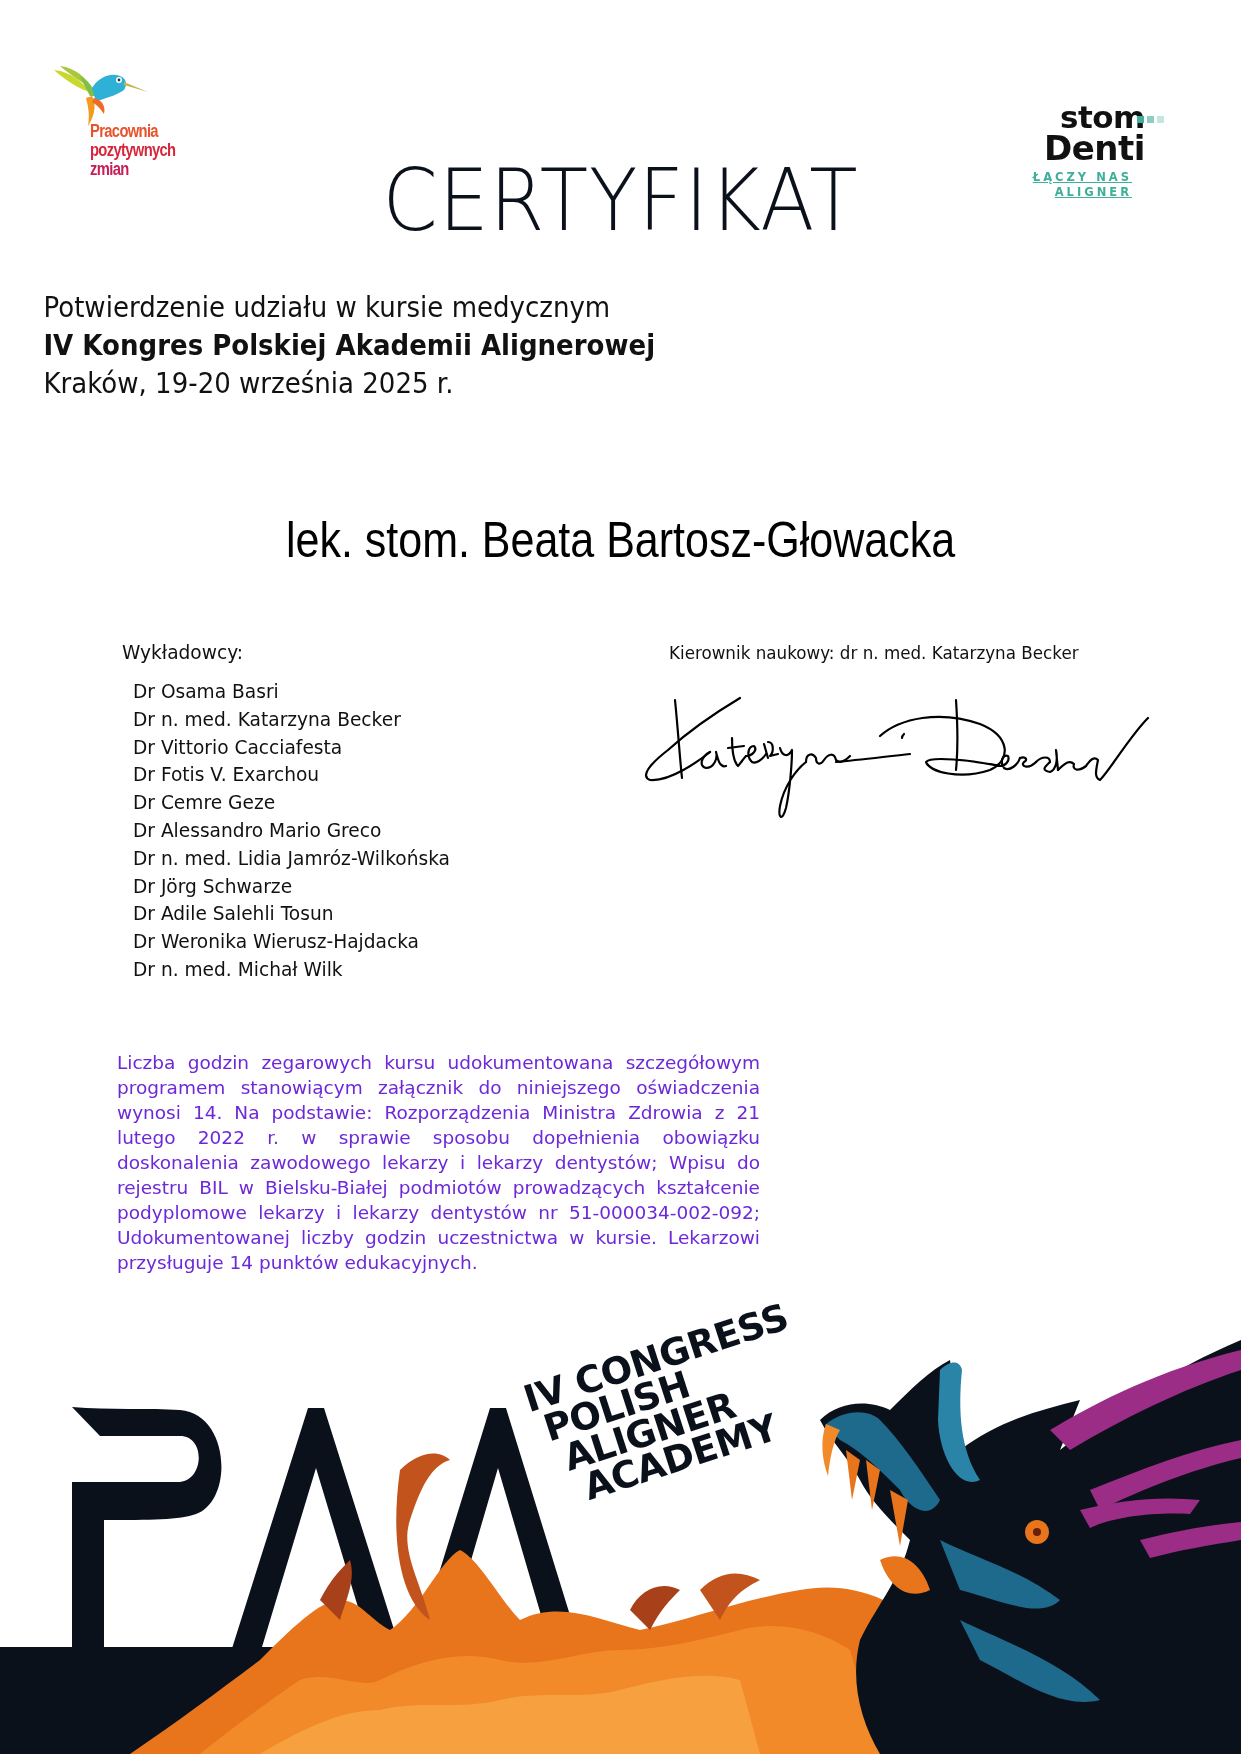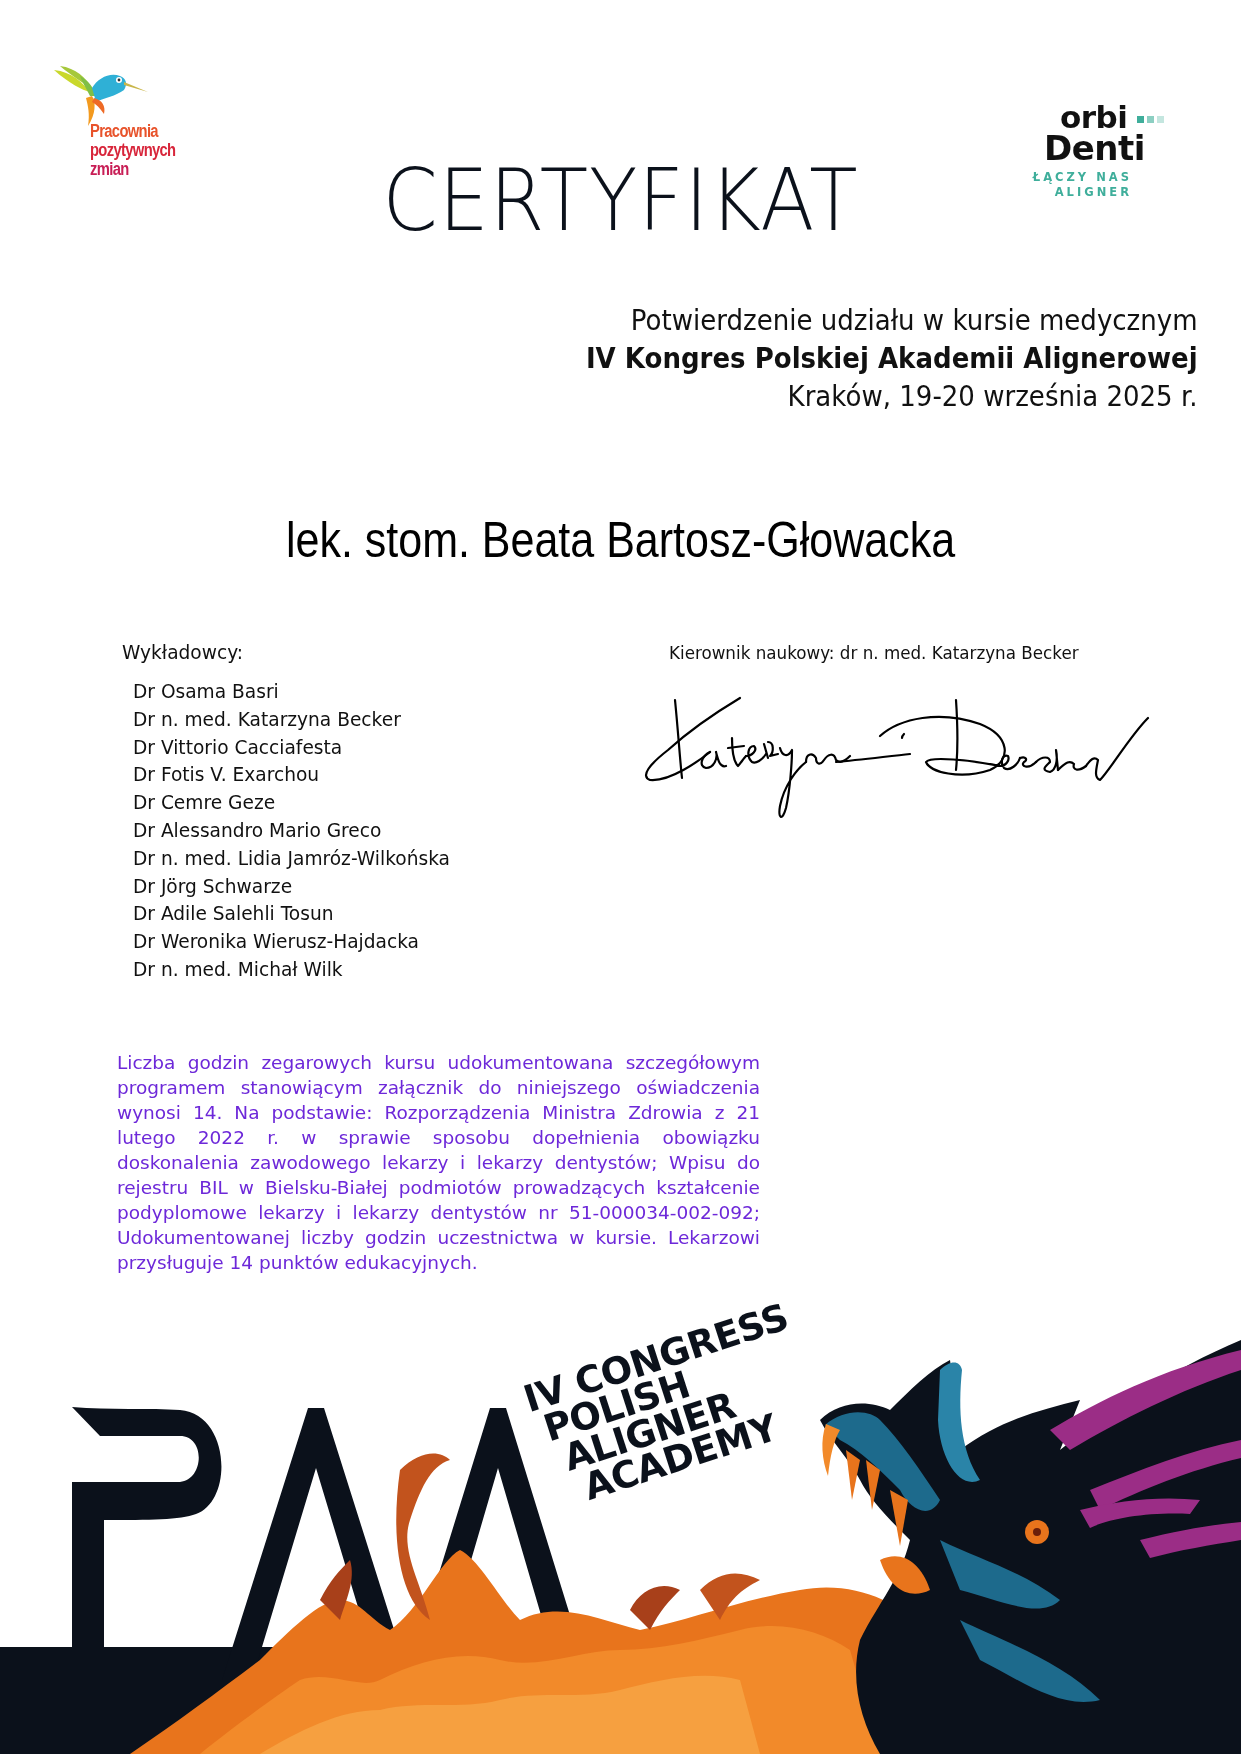--- a/index.html
+++ b/index.html
@@ -32,33 +32,33 @@
     position: absolute; left: 0; top: 26px;
     font-family: "DejaVu Sans", sans-serif; font-weight: bold; font-size: 34px; line-height: 36px; color: #111;
     letter-spacing: -0.5px;
     margin-left: 16px;
   }
   #logo-right .dots { position: absolute; left: 109px; top: 4px; }
   #logo-right .dots span { display: inline-block; width: 7px; height: 7px; margin-right: 3px; }
   #logo-right .tag {
     position: absolute; right: 46px; top: 66px; text-align: right;
     font-family: "DejaVu Sans", sans-serif; font-weight: bold; font-size: 11.5px; line-height: 15px;
-    letter-spacing: 3px; color: #3fae9b;
+    letter-spacing: 3px; color: #3fae9b; text-decoration: underline;
   }
 
   
   #title {
     left: 0; width: 1241px; top: 150px; text-align: center;
     font-family: "DejaVu Sans", sans-serif; font-weight: 200; font-size: 86px; line-height: 100px;
     letter-spacing: 1px; color: #0b111b;
     transform: scaleX(0.92);
   }
 
   
-  #sub { left: 0; width: 1241px; top: 302px; text-align: right; font-size: 28px; line-height: 38px; color: #111; }
+  #sub { left: 0; width: 1241px; top: 289px; text-align: left; font-size: 28px; line-height: 38px; color: #111; }
   #sub .bold { font-weight: bold; }
   #sub div { transform: scaleX(0.93); }
 
   
   #recipient {
     left: 0; width: 1241px; top: 505px; text-align: center;
     font-family: "Liberation Sans", sans-serif; font-size: 50px; line-height: 70px; color: #000;
     transform: scaleX(0.86);
   }
 
@@ -106,21 +106,21 @@
     <path d="M42 36 C50 38 54 44 52 52 C48 46 44 42 40 40 Z" fill="#ee6a25"></path>
   </svg>
   <div class="txt">
     <div class="l1">Pracownia</div>
     <div class="l2">pozytywnych</div>
     <div class="l3">zmian</div>
   </div>
 </div>
 
 <div id="logo-right" class="abs">
-  <div class="orbi">orbi</div>
+  <div class="orbi">stom</div>
   <div class="denti">Denti</div>
   <div class="dots">
     <span style="background:#3fae9b"></span><span style="background:#8ccfc2"></span><span style="background:#c4e6df"></span>
   </div>
   <div class="tag">
     <div>ŁĄCZY NAS</div>
     <div>ALIGNER</div>
   </div>
 </div>
 

